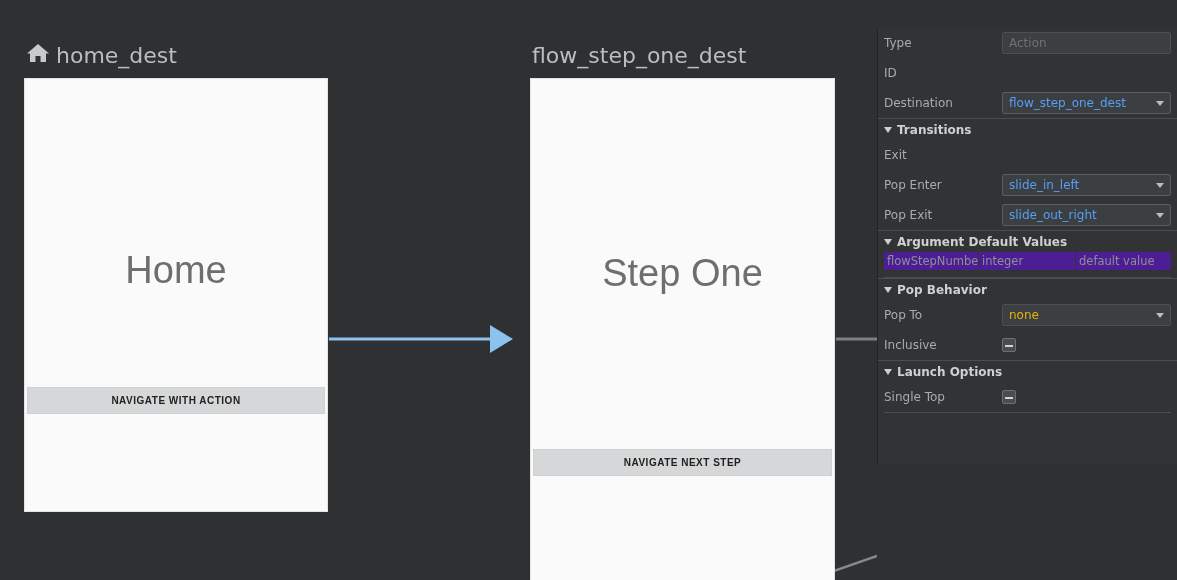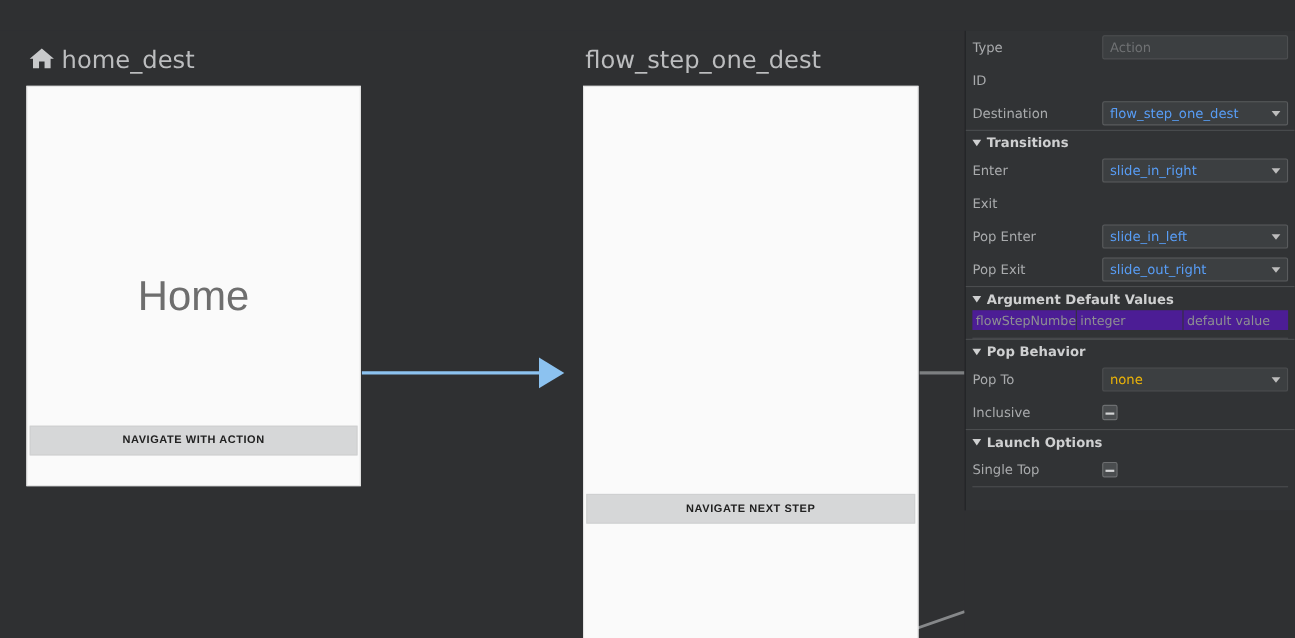--- a/index.html
+++ b/index.html
@@ -223,31 +223,32 @@
 
     <div class="dest" style="left:24px; top:6px; width:304px;">
       <div class="dest-title">
         <span class="home-icon">
           <svg width="24" height="22" viewBox="0 0 24 22">
             <path d="M12 2 L23 11.5 L20 11.5 L20 20 L14.5 20 L14.5 14 L9.5 14 L9.5 20 L4 20 L4 11.5 L1 11.5 Z" fill="#c8c9cb"></path>
           </svg>
         </span>
         <span>home_dest</span>
       </div>
-      <div class="phone" style="width:304px; height:364px;">
+      <div class="phone" style="width:304px; height:434px;">
         <div class="phone-label" style="top:170px; font-size:38px;">Home</div>
         <div class="mbtn" style="left:2px; right:2px; top:308px; height:27px;">NAVIGATE WITH ACTION</div>
       </div>
     </div>
 
     <div class="dest" style="left:530px; top:6px; width:305px;">
       <div class="dest-title">
         <span>flow_step_one_dest</span>
       </div>
       <div class="phone" style="width:305px; height:508px;">
+        <div class="phone-label" style="top:173px; font-size:38px;">Step One</div>
         <div class="mbtn" style="left:2px; right:2px; top:370px; height:27px;">NAVIGATE NEXT STEP</div>
       </div>
     </div>
 
   </div>
 
   <div id="panel">
 
     <div class="row">
       <div class="lbl">Type</div>
@@ -264,27 +265,20 @@
         <span class="val">flow_step_one_dest</span>
         <span class="caret"></span>
       </div>
     </div>
 
     <div class="section">
       <span class="tri"></span>
       <span>Transitions</span>
     </div>
 
-    <div class="row">
-      <div class="lbl">Enter</div>
-      <div class="fld combo">
-        <span class="val">slide_in_right</span>
-        <span class="caret"></span>
-      </div>
-    </div>
 
     <div class="row">
       <div class="lbl">Exit</div>
     </div>
 
     <div class="row">
       <div class="lbl">Pop Enter</div>
       <div class="fld combo">
         <span class="val">slide_in_left</span>
         <span class="caret"></span>

